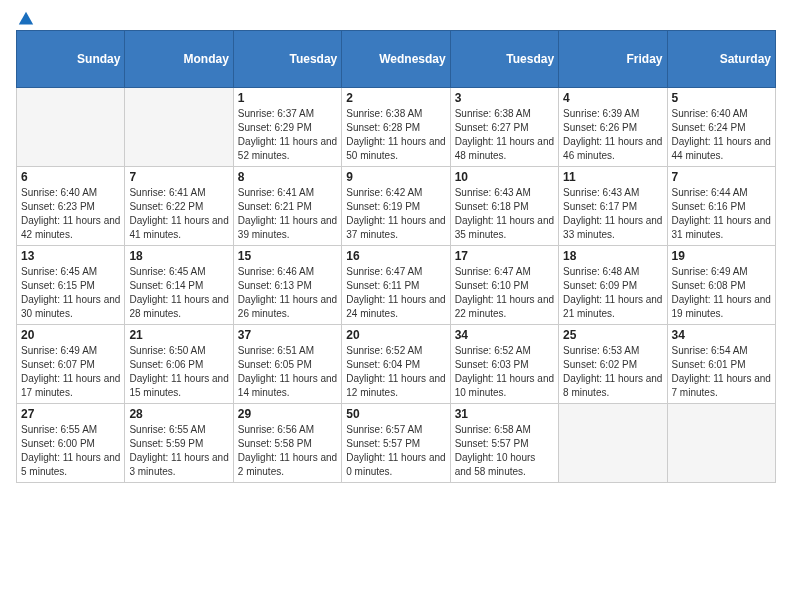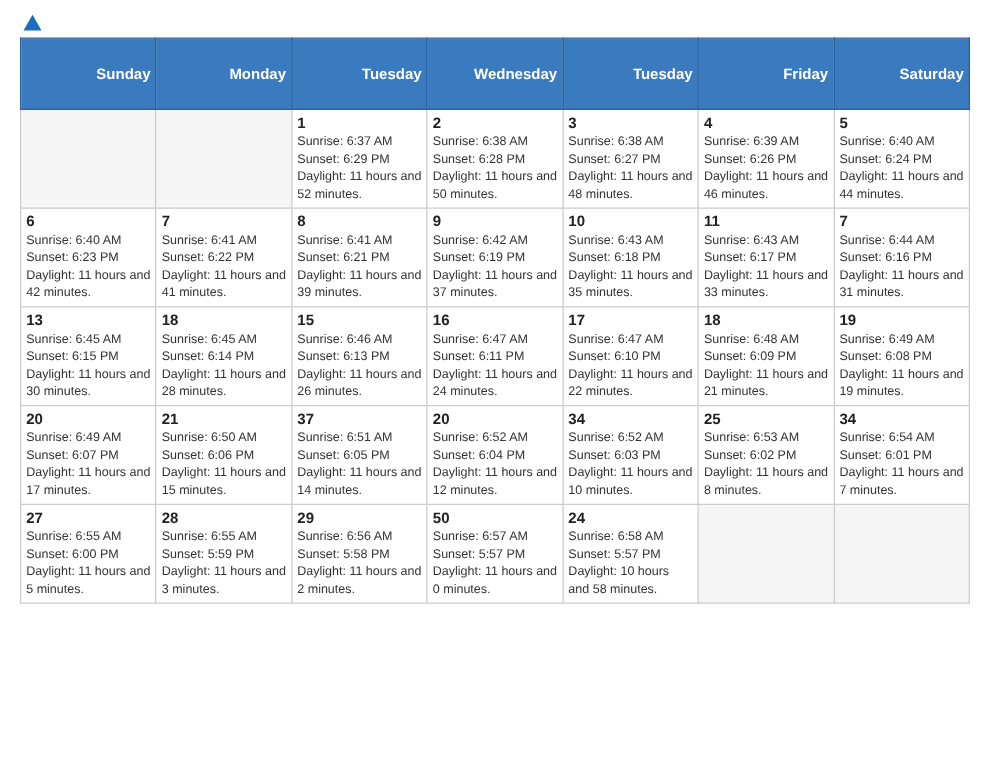--- a/index.html
+++ b/index.html
@@ -167,19 +167,19 @@
           <td><span class="day-number">20</span><span class="cell-text">Sunrise: 6:52 AM<br>Sunset: 6:04 PM<br>Daylight: 11 hours and 12 minutes.</span></td>
           <td><span class="day-number">34</span><span class="cell-text">Sunrise: 6:52 AM<br>Sunset: 6:03 PM<br>Daylight: 11 hours and 10 minutes.</span></td>
           <td><span class="day-number">25</span><span class="cell-text">Sunrise: 6:53 AM<br>Sunset: 6:02 PM<br>Daylight: 11 hours and 8 minutes.</span></td>
           <td><span class="day-number">34</span><span class="cell-text">Sunrise: 6:54 AM<br>Sunset: 6:01 PM<br>Daylight: 11 hours and 7 minutes.</span></td>
         </tr>
         <tr>
           <td><span class="day-number">27</span><span class="cell-text">Sunrise: 6:55 AM<br>Sunset: 6:00 PM<br>Daylight: 11 hours and 5 minutes.</span></td>
           <td><span class="day-number">28</span><span class="cell-text">Sunrise: 6:55 AM<br>Sunset: 5:59 PM<br>Daylight: 11 hours and 3 minutes.</span></td>
           <td><span class="day-number">29</span><span class="cell-text">Sunrise: 6:56 AM<br>Sunset: 5:58 PM<br>Daylight: 11 hours and 2 minutes.</span></td>
           <td><span class="day-number">50</span><span class="cell-text">Sunrise: 6:57 AM<br>Sunset: 5:57 PM<br>Daylight: 11 hours and 0 minutes.</span></td>
-          <td><span class="day-number">24</span><span class="cell-text">Sunrise: 6:58 AM<br>Sunset: 5:57 PM<br>Daylight: 10 hours and 58 minutes.</span></td>
+          <td><span class="day-number">31</span><span class="cell-text">Sunrise: 6:58 AM<br>Sunset: 5:57 PM<br>Daylight: 10 hours and 58 minutes.</span></td>
           <td class="empty"></td>
           <td class="empty"></td>
         </tr>
       </tbody>
   </table>
 </div>
 
 </body></html>

